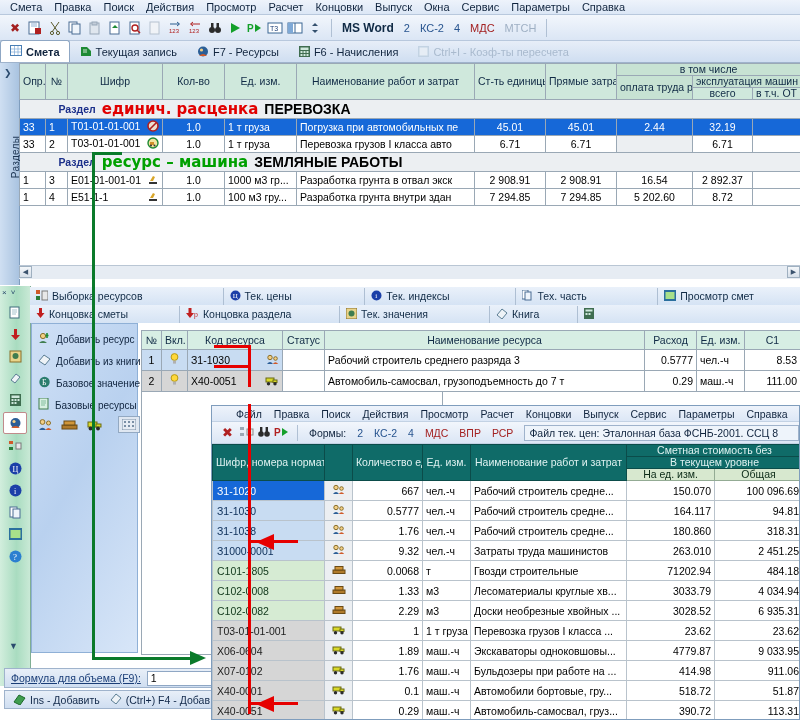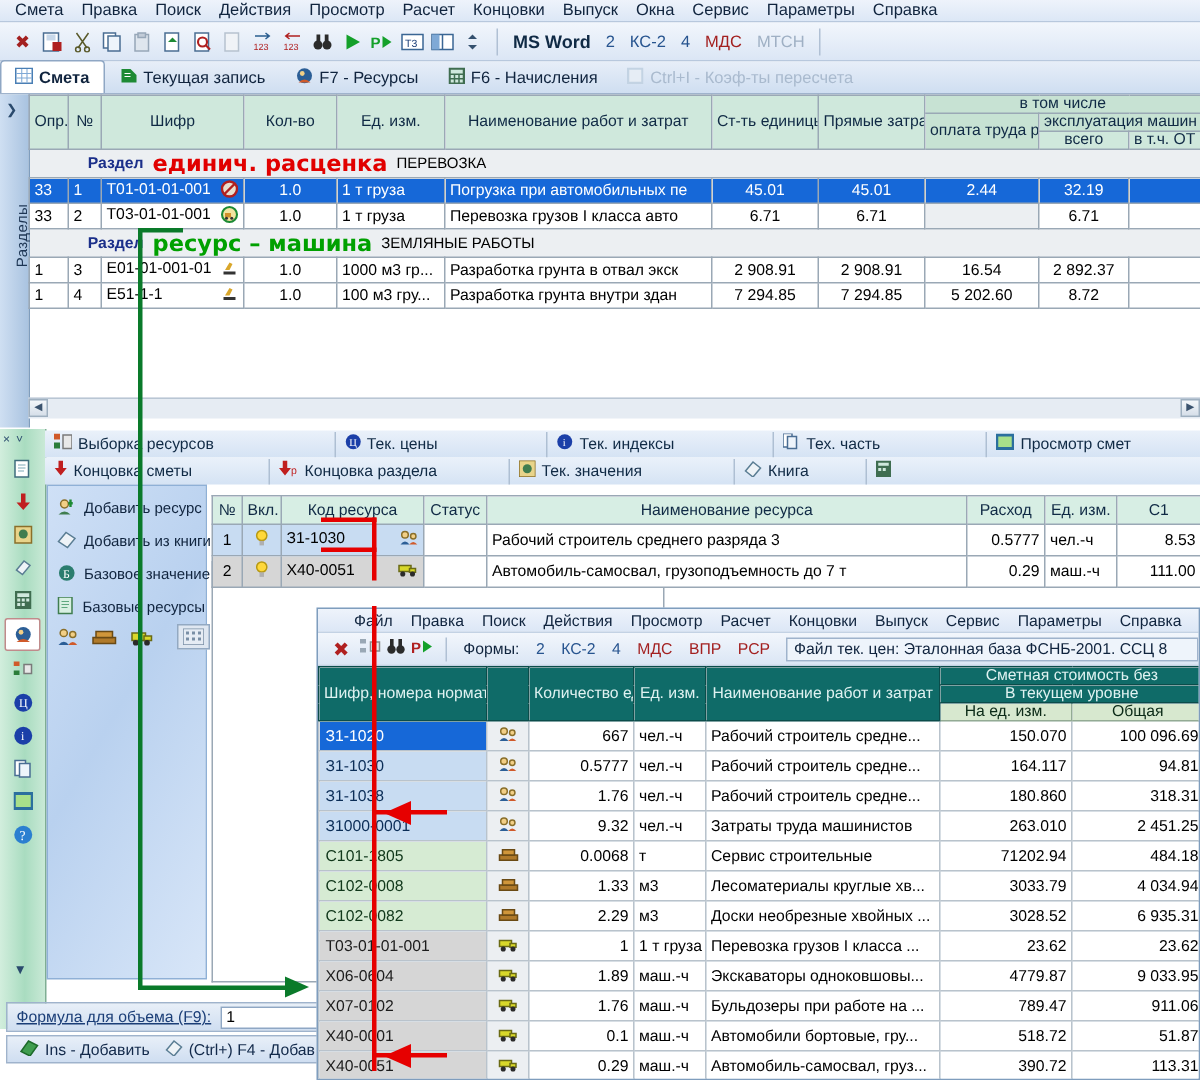--- a/index.html
+++ b/index.html
@@ -72,21 +72,21 @@
   #top-grid td{height:17px;background:#ffffff;}
   #top-grid td.num{text-align:center;}
   #top-grid td.ctr{text-align:left;}
   #top-grid tr.sel td{background:#1668d8;color:#ffffff;}
   #top-grid td.shaded{background:#eceff2;}
   #top-grid tr.sect td{background:#eceff2;border-left:none;border-right:none;height:19px;}
   .sect-inner{display:flex;align-items:center;gap:6px;padding-left:36px;}
   .sect-kw{color:#1b2f8a;font-weight:bold;font-size:10.5px;}
   .sect-big-red{color:#e10000;font-weight:bold;font-size:15px;font-family:"DejaVu Sans",sans-serif;}
   .sect-big-green{color:#00a000;font-weight:bold;font-size:15px;font-family:"DejaVu Sans",sans-serif;}
-  .sect-name{color:#000;font-weight:normal;font-size:10px;}
+  .sect-name{color:#000;font-weight:bold;font-size:14px;}
 
   #top-hscroll{left:19px;top:265px;width:781px;height:13px;background:#e6ecf3;border-top:1px solid #b9c6d4;}
   #top-hscroll .arw{width:13px;height:12px;background:linear-gradient(#f4f7fa,#d6dfe9);border:1px solid #9fb0c0;
                     box-sizing:border-box;font-size:7px;text-align:center;line-height:10px;color:#3b536e;}
   #mid-tabrow1,#mid-tabrow2{
     left:30px;width:770px;height:18px;
     background:linear-gradient(#eaf1fa,#d5e3f4);
     display:flex;align-items:center;box-sizing:border-box;
   }
   #mid-tabrow1{top:287px;}
@@ -937,21 +937,21 @@
           <td class="num">2 451.25</td>
         </tr>
         <tr class="g-mat">
           <td class="code">С101-1805</td>
           <td class="ic"><svg width="14" height="11" viewBox="0 0 14 11">
               <rect x="1" y="6" width="12" height="3.5" fill="#b07a2a" stroke="#6a4a14"></rect>
               <rect x="3" y="2.5" width="8" height="3.5" fill="#d0963a" stroke="#6a4a14"></rect>
             </svg></td>
           <td class="num">0.0068</td>
           <td>т</td>
-          <td>Сервис строительные</td>
+          <td>Гвозди строительные</td>
           <td class="num">71202.94</td>
           <td class="num">484.18</td>
         </tr>
         <tr class="g-mat">
           <td class="code">С102-0008</td>
           <td class="ic"><svg width="14" height="11" viewBox="0 0 14 11">
               <rect x="1" y="6" width="12" height="3.5" fill="#b07a2a" stroke="#6a4a14"></rect>
               <rect x="3" y="2.5" width="8" height="3.5" fill="#d0963a" stroke="#6a4a14"></rect>
             </svg></td>
           <td class="num">1.33</td>
@@ -1004,21 +1004,21 @@
           <td class="code">Х07-0102</td>
           <td class="ic"><svg width="14" height="11" viewBox="0 0 14 11">
               <rect x="1" y="3" width="8" height="4" fill="#d8d82a" stroke="#6a6a14"></rect>
               <rect x="8" y="5" width="4" height="2.5" fill="#d8d82a" stroke="#6a6a14"></rect>
               <circle cx="3.5" cy="8.7" r="1.7" fill="#2b2b2b"></circle>
               <circle cx="10" cy="8.7" r="1.7" fill="#2b2b2b"></circle>
             </svg></td>
           <td class="num">1.76</td>
           <td>маш.-ч</td>
           <td>Бульдозеры при работе на ...</td>
-          <td class="num">789.47</td>
+          <td class="num">414.98</td>
           <td class="num">911.06</td>
         </tr>
         <tr class="g-mch">
           <td class="code">Х40-0001</td>
           <td class="ic"><svg width="14" height="11" viewBox="0 0 14 11">
               <rect x="1" y="3" width="8" height="4" fill="#d8d82a" stroke="#6a6a14"></rect>
               <rect x="8" y="5" width="4" height="2.5" fill="#d8d82a" stroke="#6a6a14"></rect>
               <circle cx="3.5" cy="8.7" r="1.7" fill="#2b2b2b"></circle>
               <circle cx="10" cy="8.7" r="1.7" fill="#2b2b2b"></circle>
             </svg></td>

